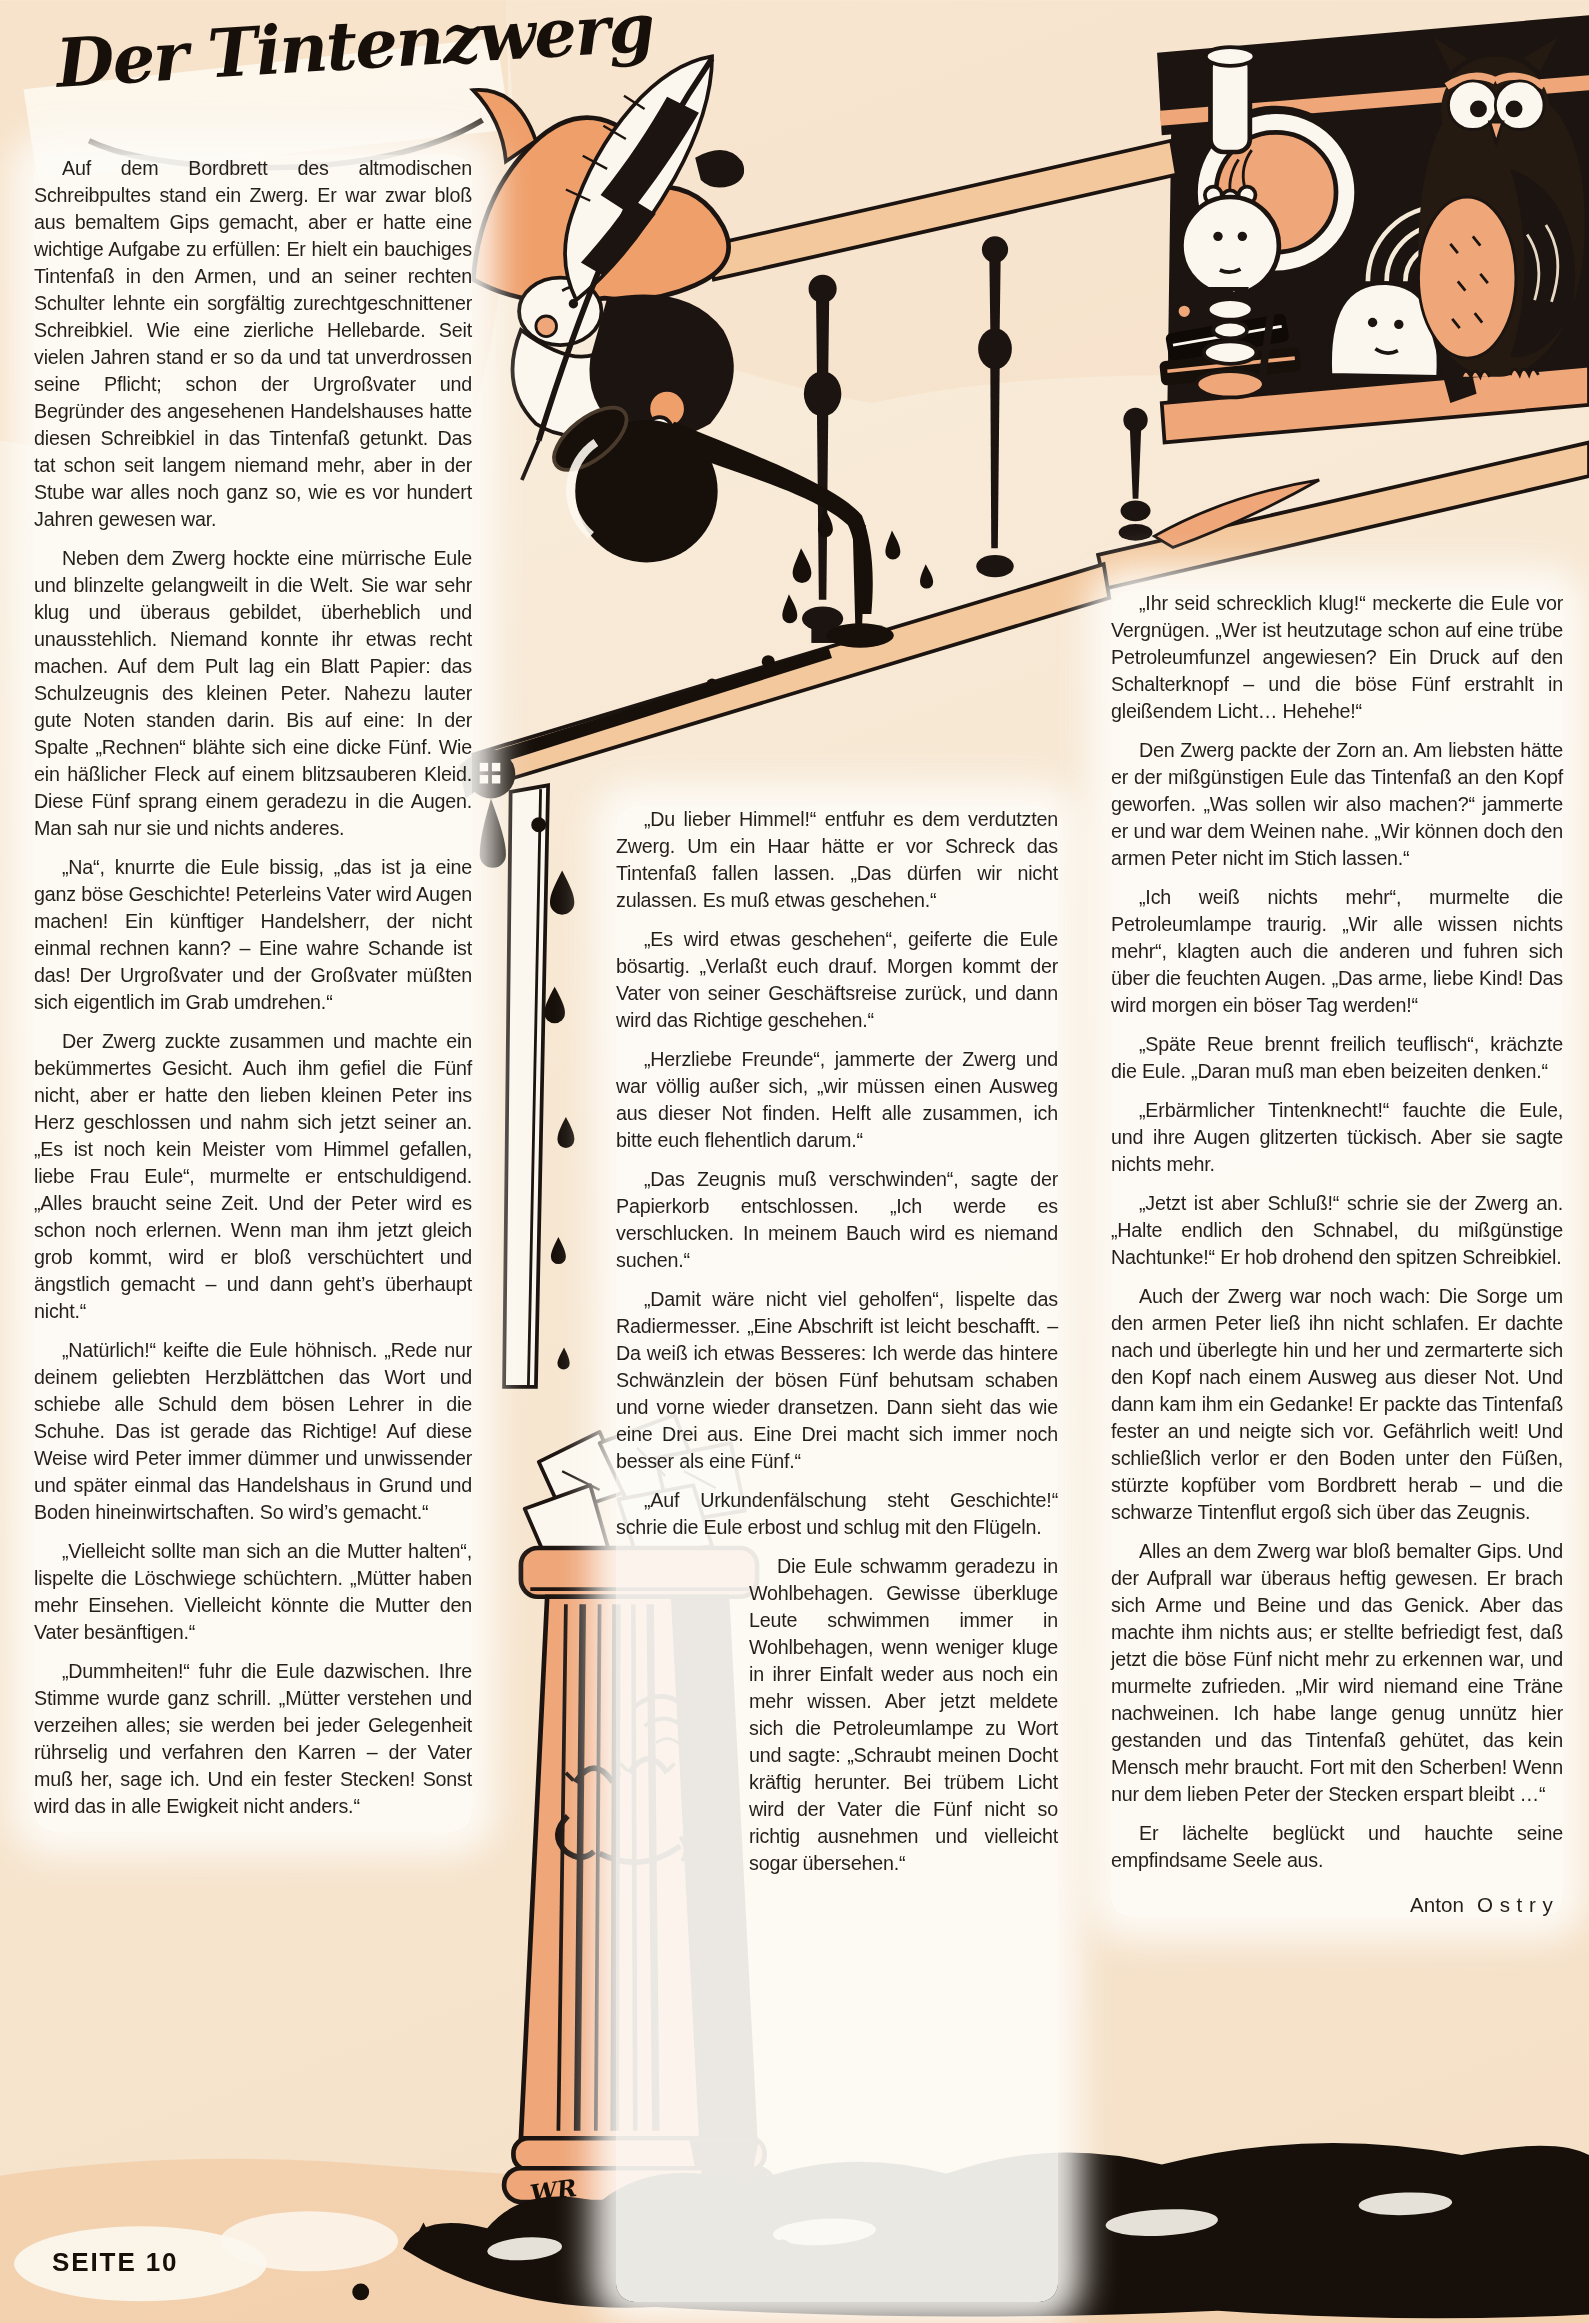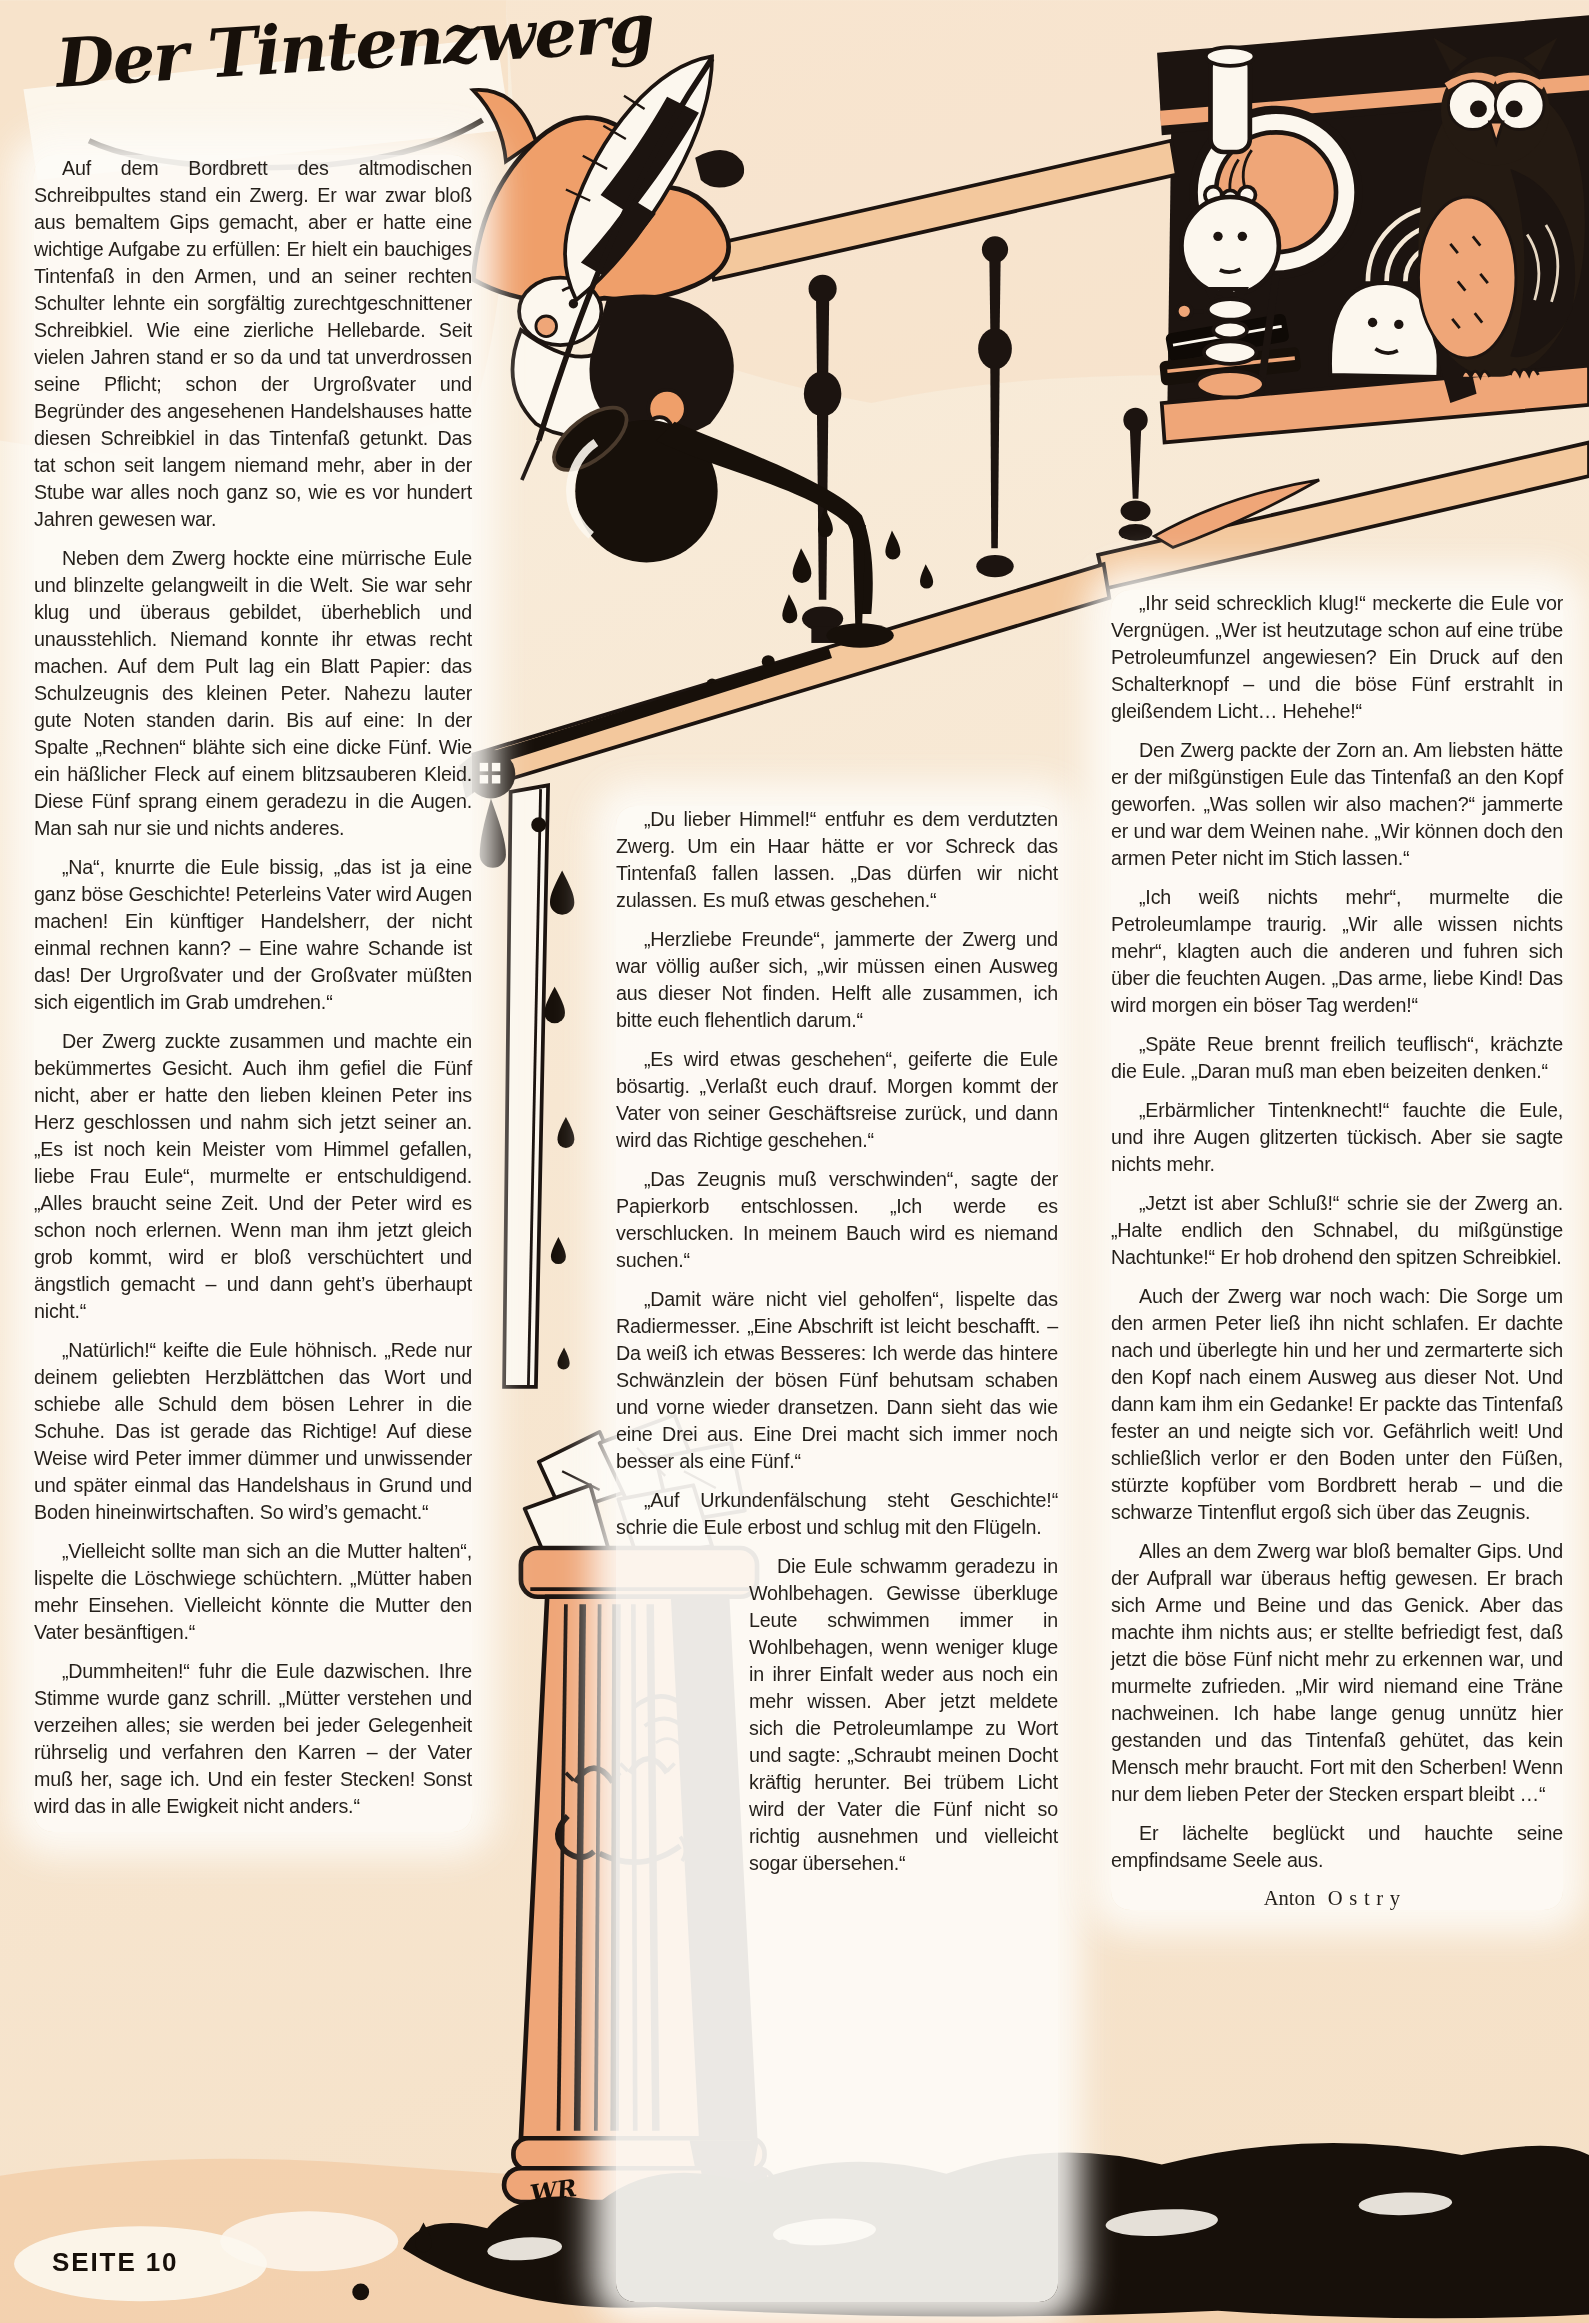--- a/index.html
+++ b/index.html
@@ -30,21 +30,21 @@
   .col-mid{left:616px;top:806px;width:442px;}
   .col-right{left:1111px;top:590px;width:452px;}
   .para{
     margin:0 0 12px 0;
     font-size:19.7px;line-height:27px;letter-spacing:-0.2px;
     color:#241f1a;text-align:justify;text-indent:28px;
     hyphens:auto;
   }
   .basket-spacer{float:left;width:133px;height:721px;margin-top:28px;}
   .author{
-    text-align:center;font-size:20.6px;color:#241f1a;margin-top:13px;padding-right:3.7px;font-family:Liberation Serif, serif;
+    text-align:right;font-size:20.6px;color:#241f1a;margin-top:19px;padding-right:3.7px;
   }
   .author .last{letter-spacing:6.6px;margin-left:7.5px;}
   .seite{
     position:absolute;left:52px;top:2247px;z-index:3;
     font-size:26px;font-weight:bold;letter-spacing:1.9px;color:#17100a;
   }
   .wr{
     position:absolute;left:530px;top:2176px;z-index:3;
     font-family:"DejaVu Serif", serif;font-style:italic;font-weight:bold;
     font-size:24px;color:#17100a;transform:rotate(-8deg);
@@ -285,22 +285,22 @@
       <p class="para">„Na“, knurrte die Eule bissig, „das ist ja eine ganz böse Geschichte! Peterleins Vater wird Augen machen! Ein künftiger Handelsherr, der nicht einmal rechnen kann? – Eine wahre Schande ist das! Der Urgroßvater und der Großvater müßten sich eigentlich im Grab umdrehen.“</p>
       <p class="para">Der Zwerg zuckte zusammen und machte ein bekümmertes Gesicht. Auch ihm gefiel die Fünf nicht, aber er hatte den lieben kleinen Peter ins Herz geschlossen und nahm sich jetzt seiner an. „Es ist noch kein Meister vom Himmel gefallen, liebe Frau Eule“, murmelte er entschuldigend. „Alles braucht seine Zeit. Und der Peter wird es schon noch erlernen. Wenn man ihm jetzt gleich grob kommt, wird er bloß verschüchtert und ängstlich gemacht – und dann geht’s überhaupt nicht.“</p>
       <p class="para">„Natürlich!“ keifte die Eule höhnisch. „Rede nur deinem geliebten Herzblättchen das Wort und schiebe alle Schuld dem bösen Lehrer in die Schuhe. Das ist gerade das Richtige! Auf diese Weise wird Peter immer dümmer und unwissender und später einmal das Handelshaus in Grund und Boden hineinwirtschaften. So wird’s gemacht.“</p>
       <p class="para">„Vielleicht sollte man sich an die Mutter halten“, lispelte die Löschwiege schüchtern. „Mütter haben mehr Einsehen. Vielleicht könnte die Mutter den Vater besänftigen.“</p>
       <p class="para">„Dummheiten!“ fuhr die Eule dazwischen. Ihre Stimme wurde ganz schrill. „Mütter verstehen und verzeihen alles; sie werden bei jeder Gelegenheit rührselig und verfahren den Karren – der Vater muß her, sage ich. Und ein fester Stecken! Sonst wird das in alle Ewigkeit nicht anders.“</p>
     </div>
 
   <div class="col col-mid">
     <div>
         <p class="para">„Du lieber Himmel!“ entfuhr es dem verdutzten Zwerg. Um ein Haar hätte er vor Schreck das Tintenfaß fallen lassen. „Das dürfen wir nicht zulassen. Es muß etwas geschehen.“</p>
+        <p class="para">„Es wird etwas geschehen“, geiferte die Eule bösartig. „Verlaßt euch drauf. Morgen kommt der Vater von seiner Geschäftsreise zurück, und dann wird das Richtige geschehen.“</p>
         <p class="para">„Herzliebe Freunde“, jammerte der Zwerg und war völlig außer sich, „wir müssen einen Ausweg aus dieser Not finden. Helft alle zusammen, ich bitte euch flehentlich darum.“</p>
-        <p class="para">„Es wird etwas geschehen“, geiferte die Eule bösartig. „Verlaßt euch drauf. Morgen kommt der Vater von seiner Geschäftsreise zurück, und dann wird das Richtige geschehen.“</p>
         <p class="para">„Das Zeugnis muß verschwinden“, sagte der Papierkorb entschlossen. „Ich werde es verschlucken. In meinem Bauch wird es niemand suchen.“</p>
         <p class="para">„Damit wäre nicht viel geholfen“, lispelte das Radiermesser. „Eine Abschrift ist leicht beschafft. – Da weiß ich etwas Besseres: Ich werde das hintere Schwänzlein der bösen Fünf behutsam schaben und vorne wieder dransetzen. Dann sieht das wie eine Drei aus. Eine Drei macht sich immer noch besser als eine Fünf.“</p>
         <p class="para">„Auf Urkundenfälschung steht Geschichte!“ schrie die Eule erbost und schlug mit den Flügeln.</p>
       </div>
     <p class="para"><span class="basket-spacer"></span><span>Die Eule schwamm geradezu in Wohlbehagen. Gewisse überkluge Leute schwimmen immer in Wohlbehagen, wenn weniger kluge in ihrer Einfalt weder aus noch ein mehr wissen. Aber jetzt meldete sich die Petroleumlampe zu Wort und sagte: „Schraubt meinen Docht kräftig herunter. Bei trübem Licht wird der Vater die Fünf nicht so richtig ausnehmen und vielleicht sogar übersehen.“</span></p>
   </div>
 
   <div class="col col-right">
     <div>
         <p class="para">„Ihr seid schrecklich klug!“ meckerte die Eule vor Vergnügen. „Wer ist heutzutage schon auf eine trübe Petroleumfunzel angewiesen? Ein Druck auf den Schalterknopf – und die böse Fünf erstrahlt in gleißendem Licht… Hehehe!“</p>

